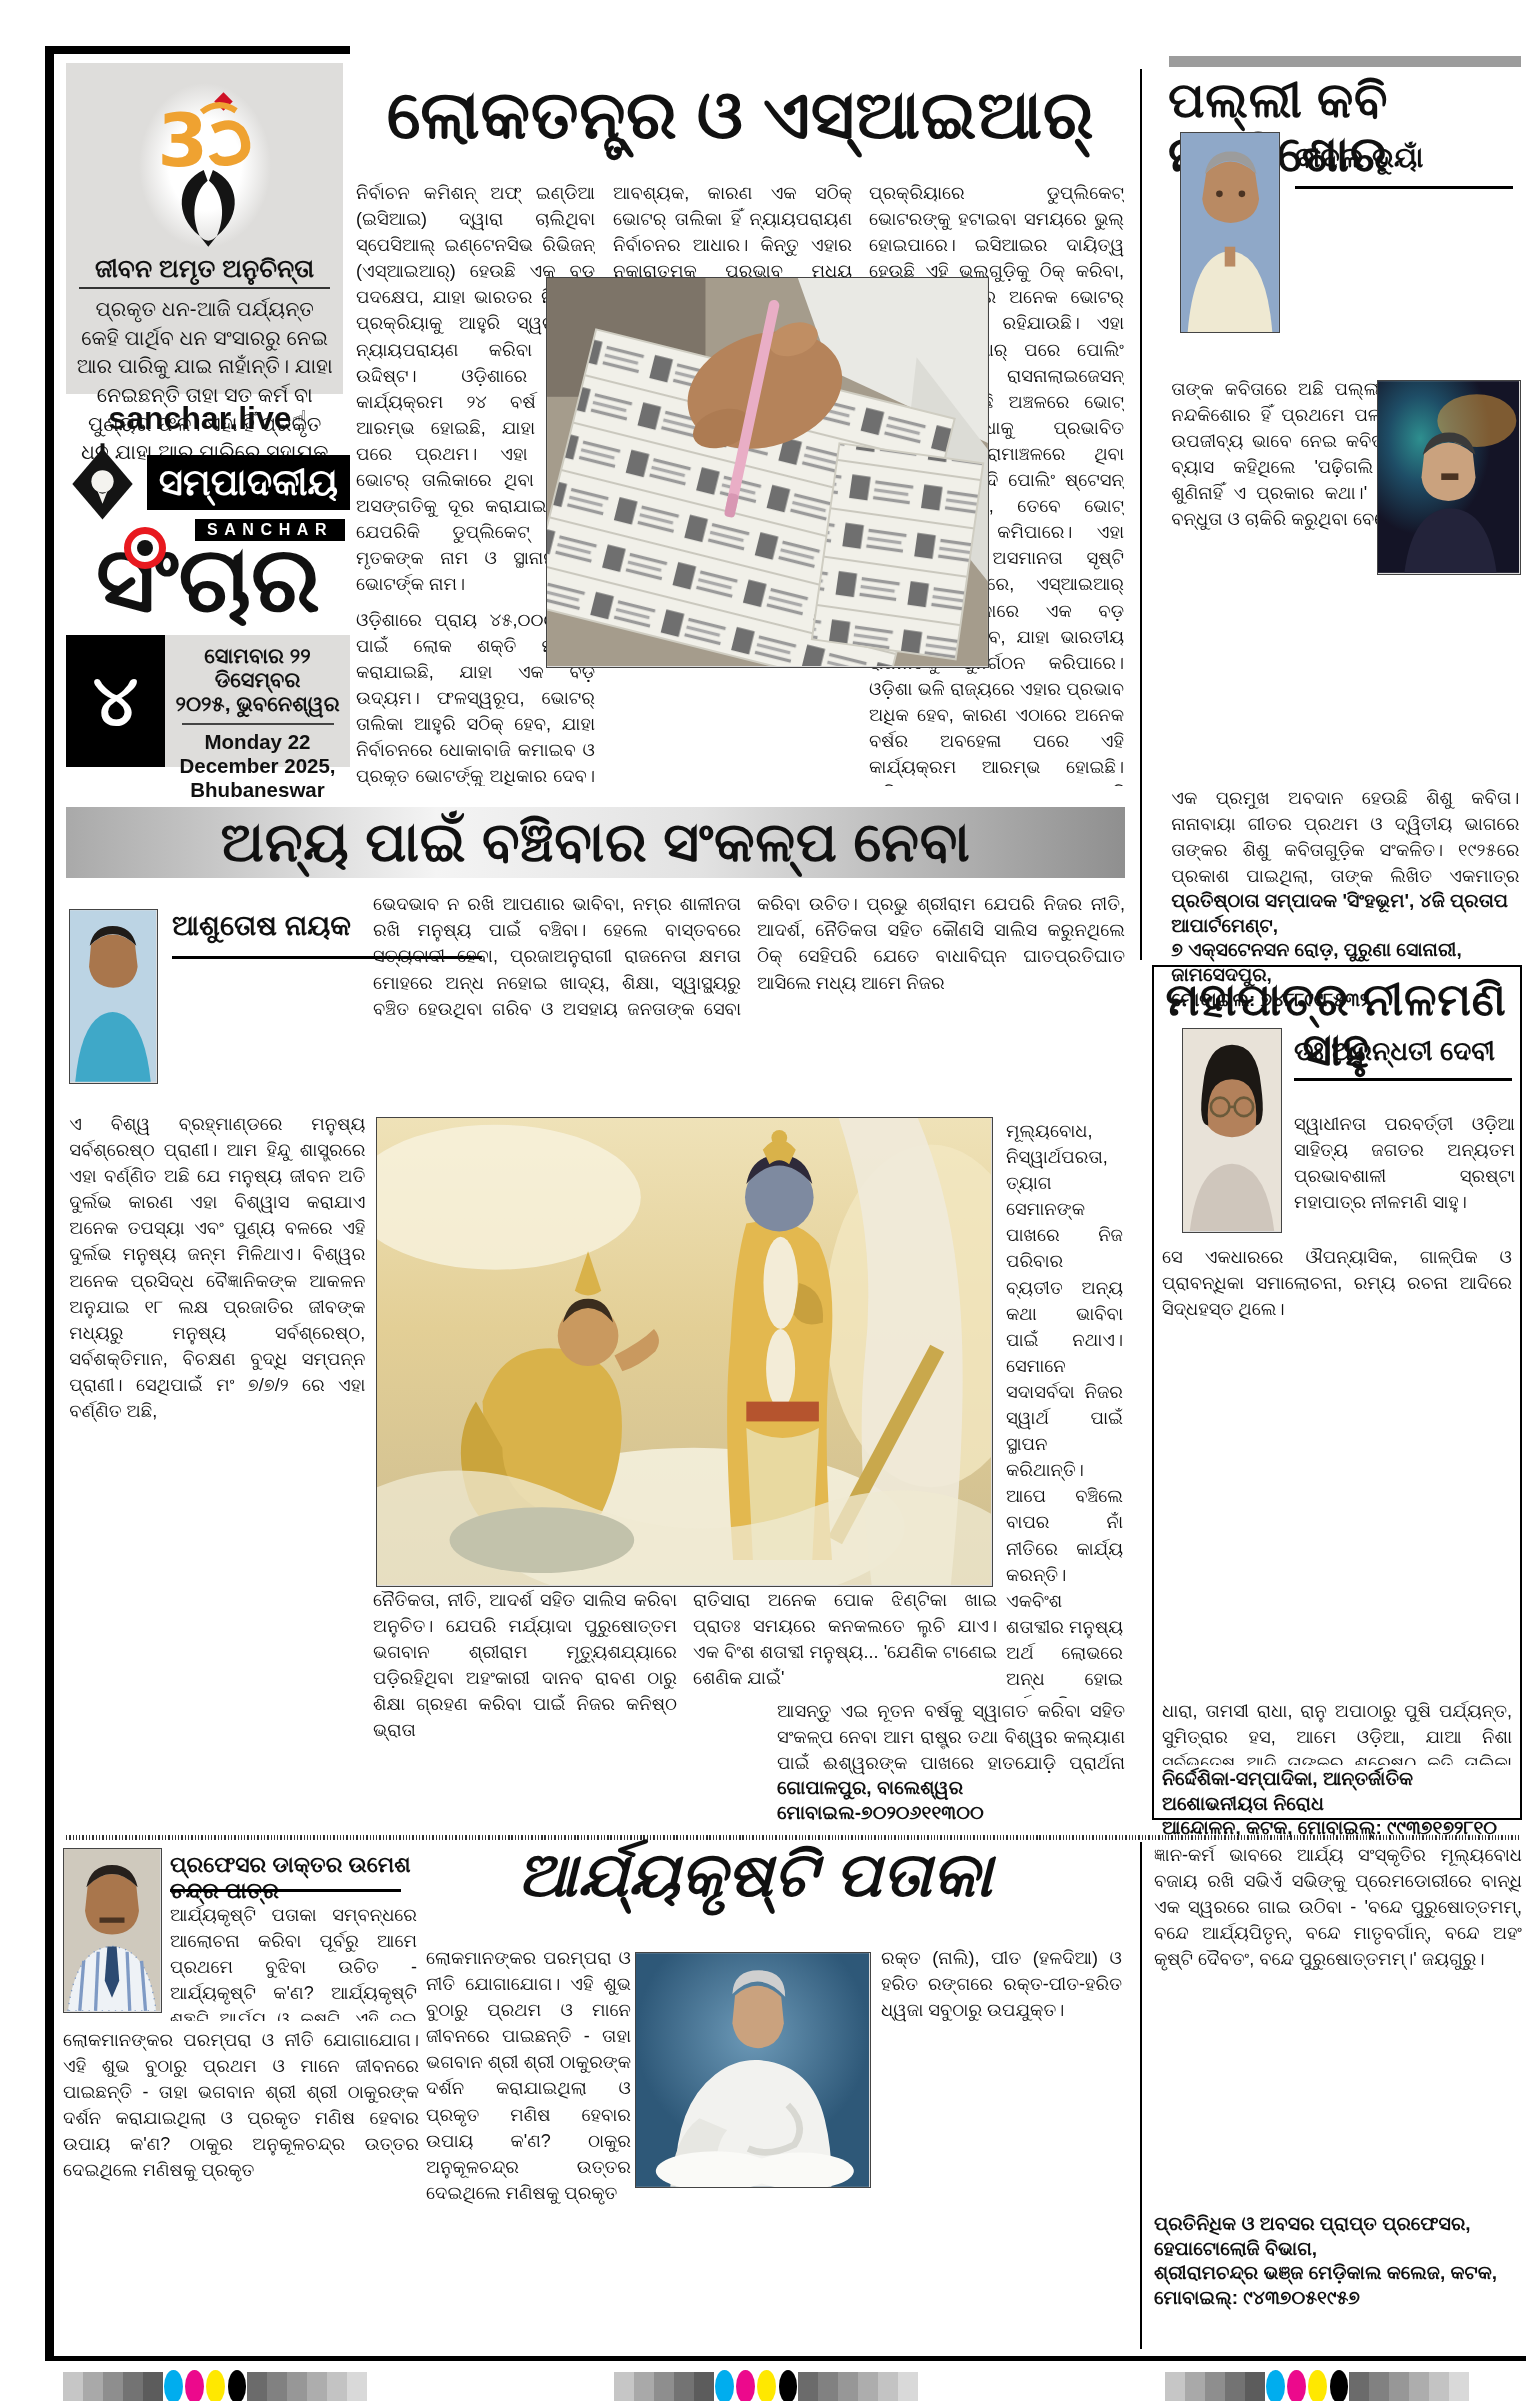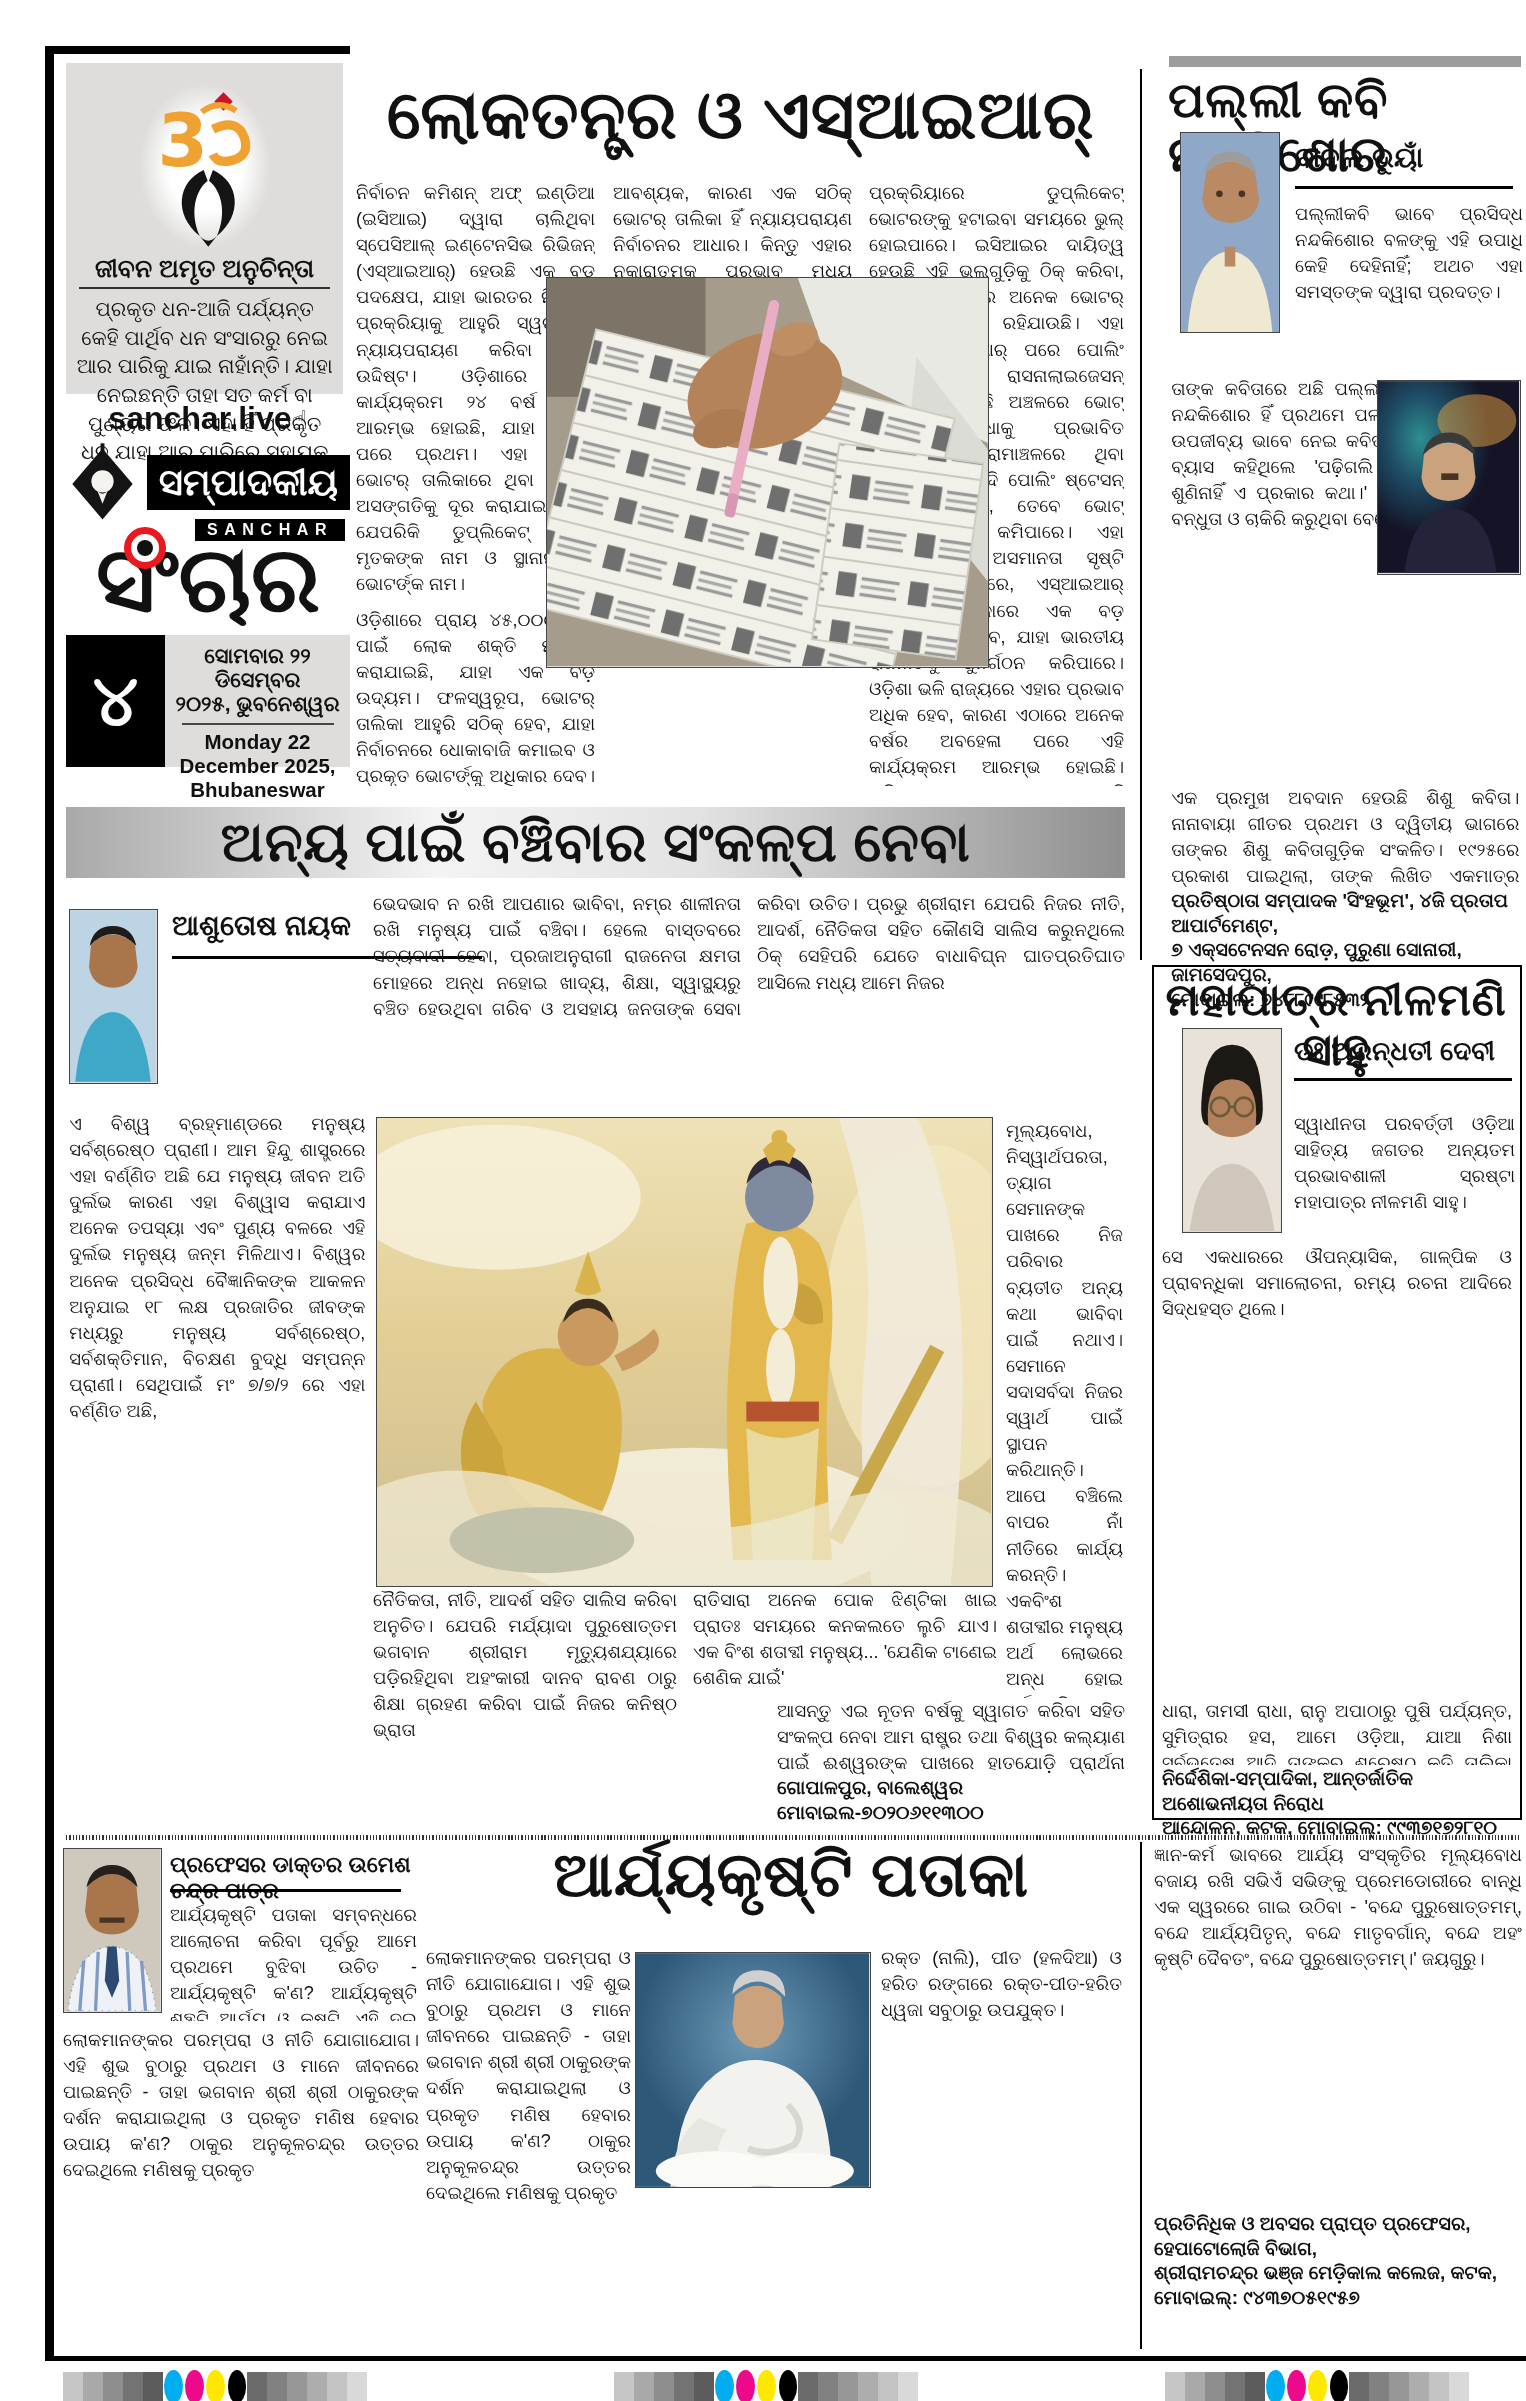--- a/index.html
+++ b/index.html
@@ -143,23 +143,20 @@
         <path d="M38,60 q36,-34 74,0 l6,40 q-4,34 -43,36 q-39,-2 -43,-36 Z" fill="#b98a63"></path>
         <path d="M36,62 q38,-40 78,0 q-6,-34 -39,-34 q-33,0 -39,34" fill="#9c9c9c"></path>
         <circle cx="58" cy="92" r="5" fill="#4a3322"></circle>
           <circle cx="92" cy="92" r="5" fill="#4a3322"></circle>
         <path d="M10,301 q10,-120 64,-122 q54,2 64,122 Z" fill="#efe9d2"></path>
         <rect x="66" y="172" width="16" height="30" fill="#b98a63"></rect>
       </svg>
     </div>
     <div class="abs bold" style="left:127px;top:73px;width:224px;font-size:28px;">ବାଦଲ ଭୂୟାଁ</div>
     <div class="abs rule" style="left:127px;top:117px;width: 218px;height:3.3px;"></div>
-    <div class="abs bt" style="left:127px;top:132px;width:228px;height:168px;">
-      <p>ପଲ୍ଲୀକବି ଭାବେ ପ୍ରସିଦ୍ଧ ନନ୍ଦକିଶୋର ବଳଙ୍କୁ ଏହି ଉପାଧି କେହି ଦେହିନାହିଁ; ଅଥଚ ଏହା ସମସ୍ତଙ୍କ ଦ୍ୱାରା ପ୍ରଦତ୍ତ।</p>
-    </div>
     <div class="abs bt" style="left:3.3px;top:307px;width:348px;height:396px;">
       <p>ତାଙ୍କ କବିତାରେ ଅଛି ପଲ୍ଲୀ ପ୍ରକୃତିର ଚିତ୍ର। ନନ୍ଦକିଶୋର ହିଁ ପ୍ରଥମେ ପଲ୍ଲୀ ଜୀବନକୁ ମୁଖ୍ୟ ଉପଜୀବ୍ୟ ଭାବେ ନେଇ କବିତାର ମୂଲ୍ୟାୟନ କରି ବ୍ୟାସ କହିଥିଲେ 'ପଢ଼ିଗଲି ବେଗେ ପଲ୍ଲୀ... ଶୁଣିନାହିଁ ଏ ପ୍ରକାର କଥା।' ବ୍ୟକ୍ତିଗତ ସ୍ତରର ବନ୍ଧୁତା ଓ ଚାକିରି କରୁଥିବା ବେଳେ...</p>
     </div>
     <div class="abs photoframe" style="left:209px;top:311px;width:144px;height:195px;z-index:2;">
       <svg width="141" height="192" viewBox="0 0 214 291">
         <defs>
           <radialGradient id="pp2" cx="30%" cy="30%">
             <stop offset="0%" stop-color="#2e8f8f"></stop>
               <stop offset="45%" stop-color="#1e4d66"></stop>
               <stop offset="100%" stop-color="#141426"></stop>
@@ -311,21 +308,21 @@
   </div>
   <div class="abs bold" style="left:170px;top:1852px;width:247px;font-size:22px;">ପ୍ରଫେସର ଡାକ୍ତର ଉମେଶ ଚନ୍ଦ୍ର ପାତ୍ର</div>
   <div class="abs rule" style="left:170px;top:1889px;width:231px;height:3.3px;"></div>
   <div class="abs bt" style="left:170px;top:1902px;width:247px;height:119px;">
     <p>ଆର୍ଯ୍ୟକୃଷ୍ଟି ପତାକା ସମ୍ବନ୍ଧରେ ଆଲୋଚନା କରିବା ପୂର୍ବରୁ ଆମେ ପ୍ରଥମେ ବୁଝିବା ଉଚିତ - ଆର୍ଯ୍ୟକୃଷ୍ଟି କ'ଣ? ଆର୍ଯ୍ୟକୃଷ୍ଟି ଶବ୍ଦଟି ଆର୍ଯ୍ୟ ଓ କୃଷ୍ଟି, ଏହି ଦୁଇ ଶବ୍ଦକୁ ନେଇ ସୃଷ୍ଟି ହୋଇଛି। ଆର୍ଯ୍ୟ ଶବ୍ଦଟି ଆସିଛି 'ର' ଧାତୁରୁ। 'ର' ଧାତୁର ଅର୍ଥ ହେଉଛି ଗମନ କରିବା,</p>
   </div>
   <div class="abs bt" style="left:63px;top:2027px;width:356px;height:320px;">
     <p>ଲୋକମାନଙ୍କର ପରମ୍ପରା ଓ ନୀତି ଯୋଗାଯୋଗ। ଏହି ଶୁଭ ବୁଠାରୁ ପ୍ରଥମ ଓ ମାନେ ଜୀବନରେ ପାଇଛନ୍ତି - ତାହା ଭଗବାନ ଶ୍ରୀ ଶ୍ରୀ ଠାକୁରଙ୍କ ଦର୍ଶନ କରାଯାଇଥିଲା ଓ ପ୍ରକୃତ ମଣିଷ ହେବାର ଉପାୟ କ'ଣ? ଠାକୁର ଅନୁକୂଳଚନ୍ଦ୍ର ଉତ୍ତର ଦେଇଥିଲେ ମଣିଷକୁ ପ୍ରକୃତ</p>
   </div>
 
-  <div class="abs ctr hl" style="left:448px;top:1841px;width:686px;font-size:62px;line-height:1.1;">ଆର୍ଯ୍ୟକୃଷ୍ଟି ପତାକା</div>
+  <div class="abs ctr hl" style="left:412px;top:1841px;width:686px;font-size:62px;line-height:1.1;font-style:italic;">ଆର୍ଯ୍ୟକୃଷ୍ଟି ପତାକା</div>
 
   <div class="abs bt" style="left:426px;top:1945px;width:205px;height:263px;">
     <p>ଲୋକମାନଙ୍କର ପରମ୍ପରା ଓ ନୀତି ଯୋଗାଯୋଗ। ଏହି ଶୁଭ ବୁଠାରୁ ପ୍ରଥମ ଓ ମାନେ ଜୀବନରେ ପାଇଛନ୍ତି - ତାହା ଭଗବାନ ଶ୍ରୀ ଶ୍ରୀ ଠାକୁରଙ୍କ ଦର୍ଶନ କରାଯାଇଥିଲା ଓ ପ୍ରକୃତ ମଣିଷ ହେବାର ଉପାୟ କ'ଣ? ଠାକୁର ଅନୁକୂଳଚନ୍ଦ୍ର ଉତ୍ତର ଦେଇଥିଲେ ମଣିଷକୁ ପ୍ରକୃତ</p>
   </div>
   <div class="abs photoframe" style="left:635px;top:1952px;width:236px;height:236px;z-index:3;">
     <svg width="233" height="234" viewBox="0 0 353 354">
       <defs>
         <radialGradient id="bluebg" cx="50%" cy="35%">
             <stop offset="0%" stop-color="#6d9ab8"></stop>
             <stop offset="100%" stop-color="#2e5878"></stop>

